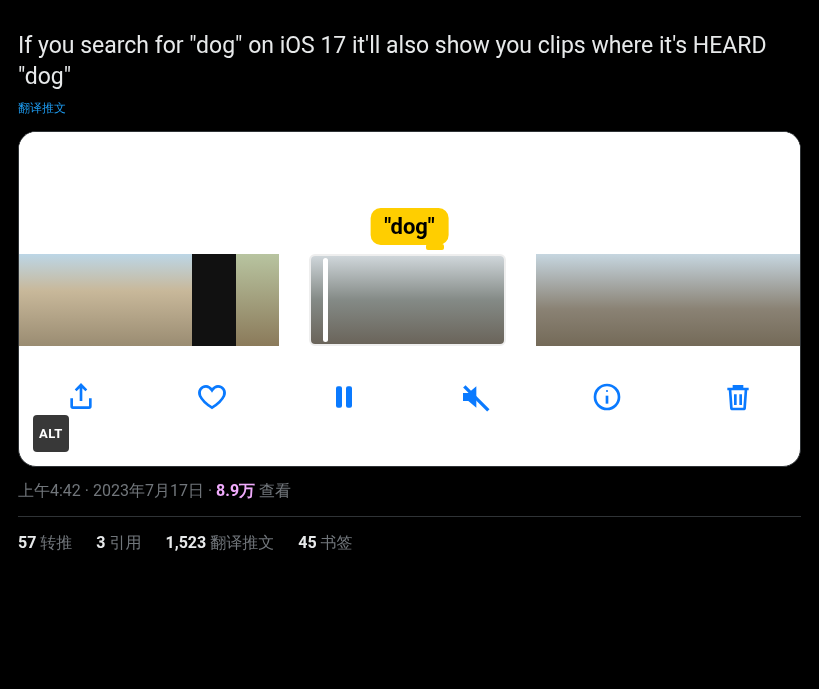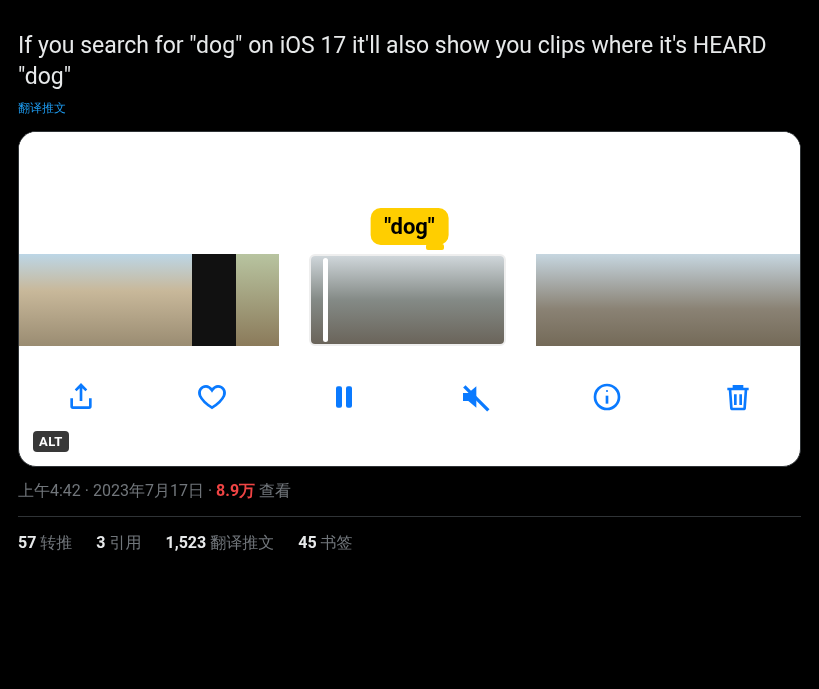--- a/index.html
+++ b/index.html
@@ -33,24 +33,24 @@
   .g1 .frame.people { background: linear-gradient(180deg,#b8c4a0 0%, #8b7a5a 100%); }
   .g2 .frame { width: 74px; background: linear-gradient(180deg,#cfd6da 0%, #848a86 50%, #6a645a 100%); }
   .g2 .playhead { position: absolute; left: 12px; top: 2px; bottom: 2px; width: 5px; background: #fff; border-radius: 3px; }
   .g3 .frame { width: 44px; background: linear-gradient(180deg,#c6d6e0 0%, #8a8274 60%, #746a58 100%); }
 
   .toolbar { position: absolute; left: 0; right: 0; top: 230px; height: 70px; display: flex; justify-content: space-between; align-items: center; padding: 0 46px; }
   .tb-icon { width: 32px; height: 32px; color: #0a7aff; }
   .tb-icon svg { width: 100%; height: 100%; stroke: currentColor; fill: none; stroke-width: 2; }
   .tb-icon.fill svg { fill: currentColor; stroke: none; }
 
-  .alt-badge { position: absolute; left: 14px; bottom: 14px; background: rgba(0,0,0,0.78); color: #fff; font-size: 13px; font-weight: 700; padding: 3px 6px; border-radius: 4px; letter-spacing: 0.5px; }
+  .alt-badge { position: absolute; left: 14px; bottom: 14px; background: rgba(0,0,0,0.78); color: #fff; font-size: 13px; font-weight: 700; padding: 11px 6px; border-radius: 4px; letter-spacing: 0.5px; }
 
   .meta { margin-top: 14px; color: #71767b; font-size: 16px; }
-  .meta .views-count { color: #ef4444; font-weight: 700; }
+  .meta .views-count { color: #f0abfc; font-weight: 700; }
   .divider { border: none; border-top: 1px solid #2f3336; margin: 14px 0 0 0; }
 
   .stats { display: flex; gap: 24px; padding: 16px 0 16px 0; font-size: 16px; color: #71767b; text-align: right; }
   .stats .count { color: #e7e9ea; font-weight: 700; margin-right: 4px; }
 </style>
 </head>
 <body>
 
 <div class="tweet">
 

